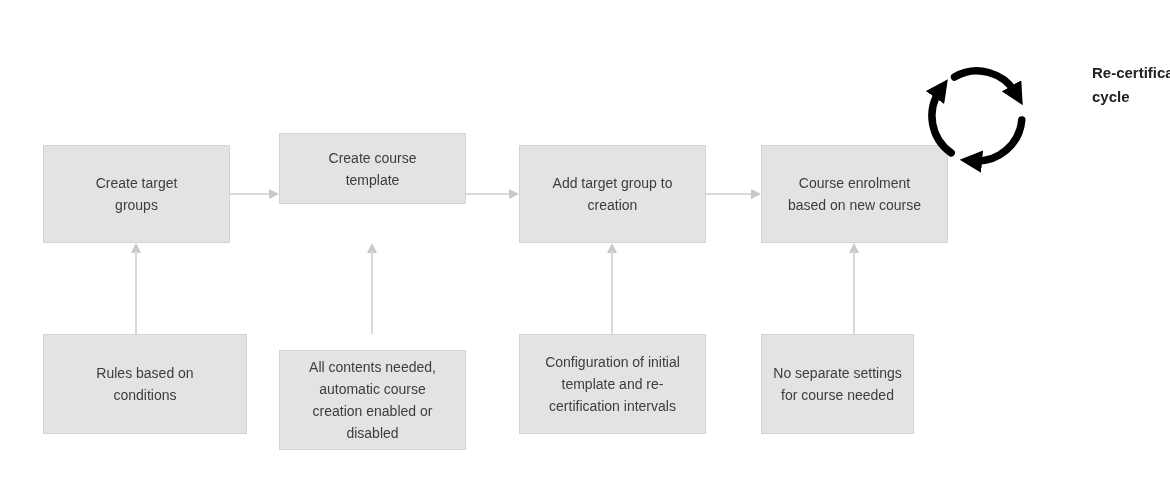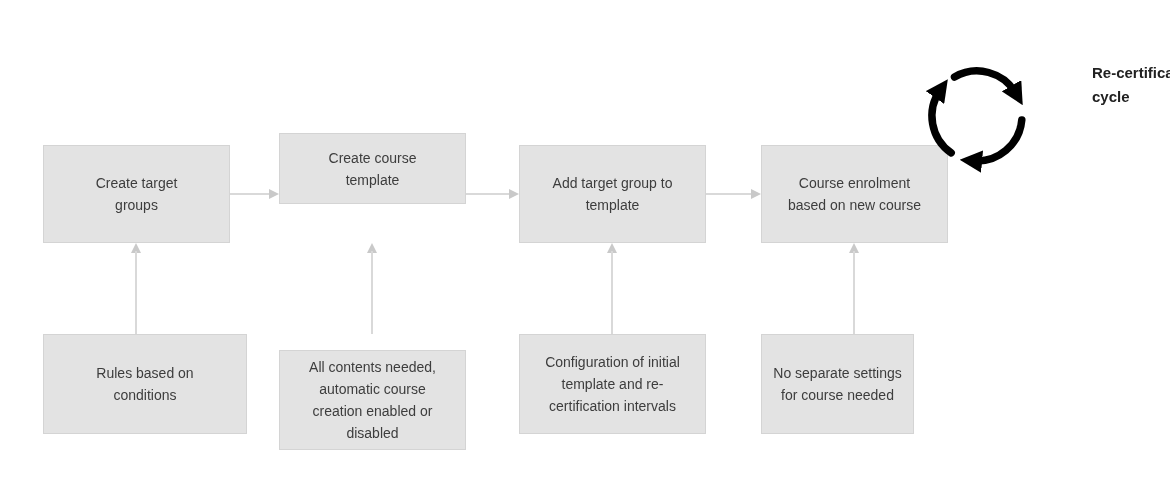--- a/index.html
+++ b/index.html
@@ -89,21 +89,21 @@
   <div class="box" style="left:43px; top:145px; width:187px; height:98px">
     <span class="box-label">Create target
 groups</span>
   </div>
   <div class="box" style="left:279px; top:133px; width:187px; height:71px">
     <span class="box-label">Create course
 template</span>
   </div>
   <div class="box" style="left:519px; top:145px; width:187px; height:98px">
     <span class="box-label">Add target group to
-template</span>
+creation</span>
   </div>
   <div class="box" style="left:761px; top:145px; width:187px; height:98px">
     <span class="box-label">Course enrolment
 based on new course</span>
   </div>
 
   <div class="box" style="left:43px; top:334px; width:204px; height:100px">
     <span class="box-label">Rules based on
 conditions</span>
   </div>

